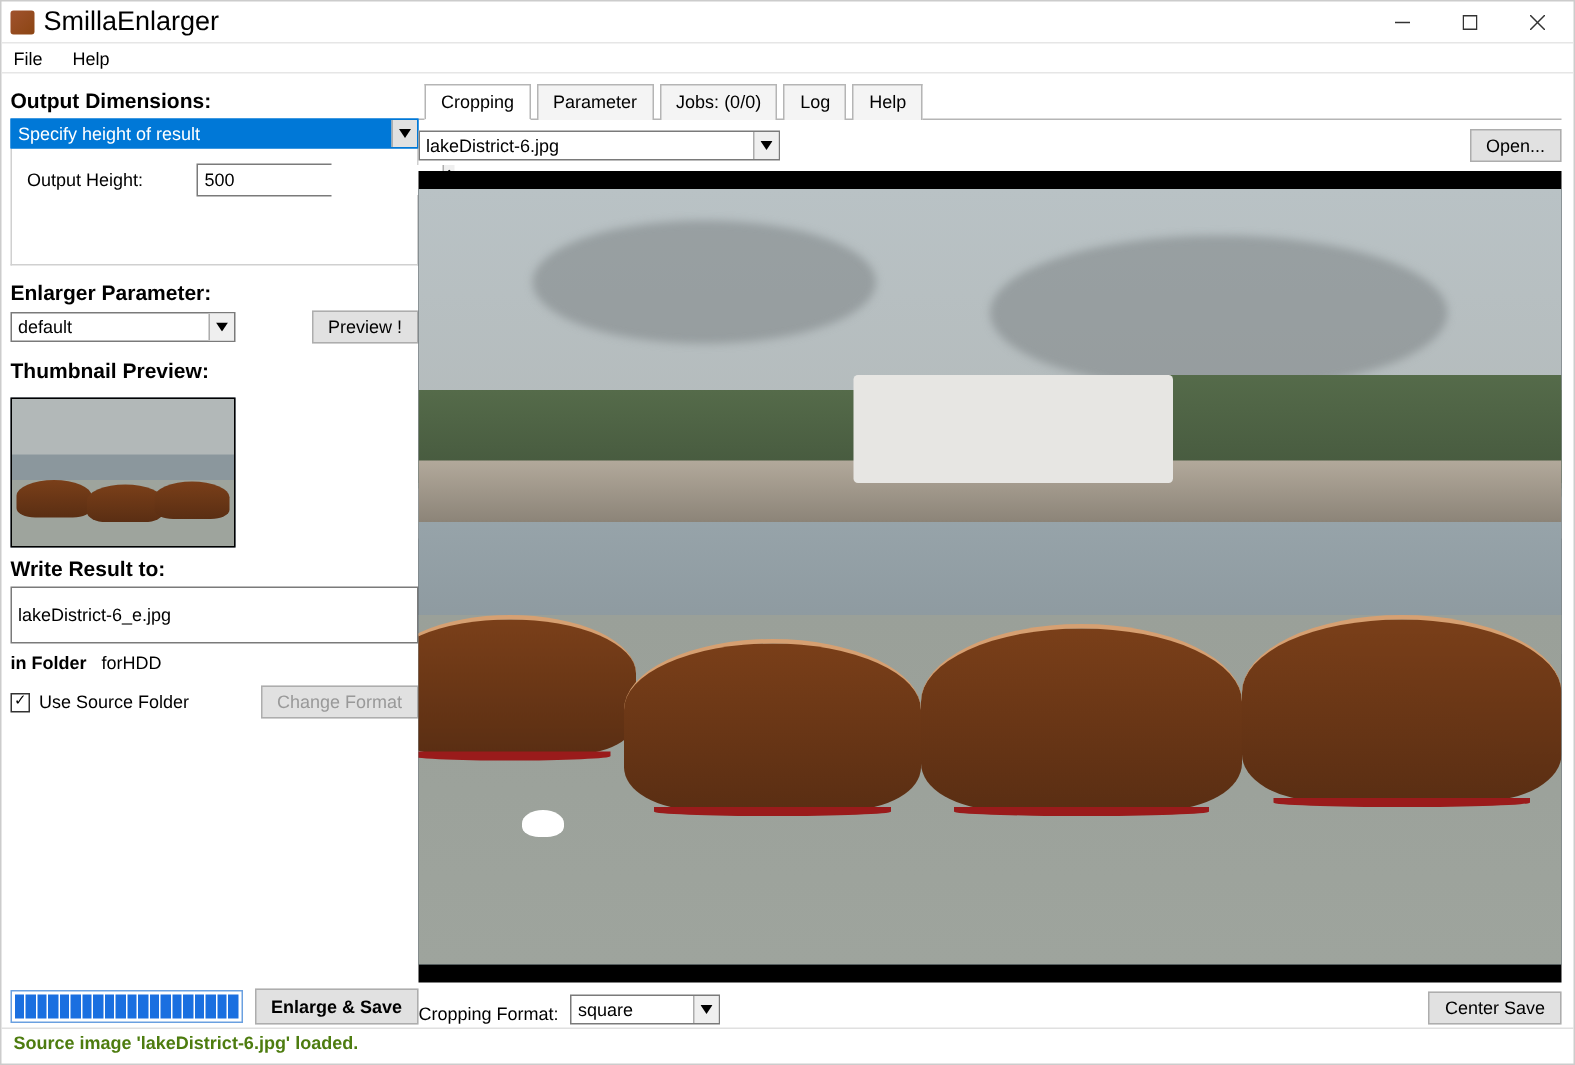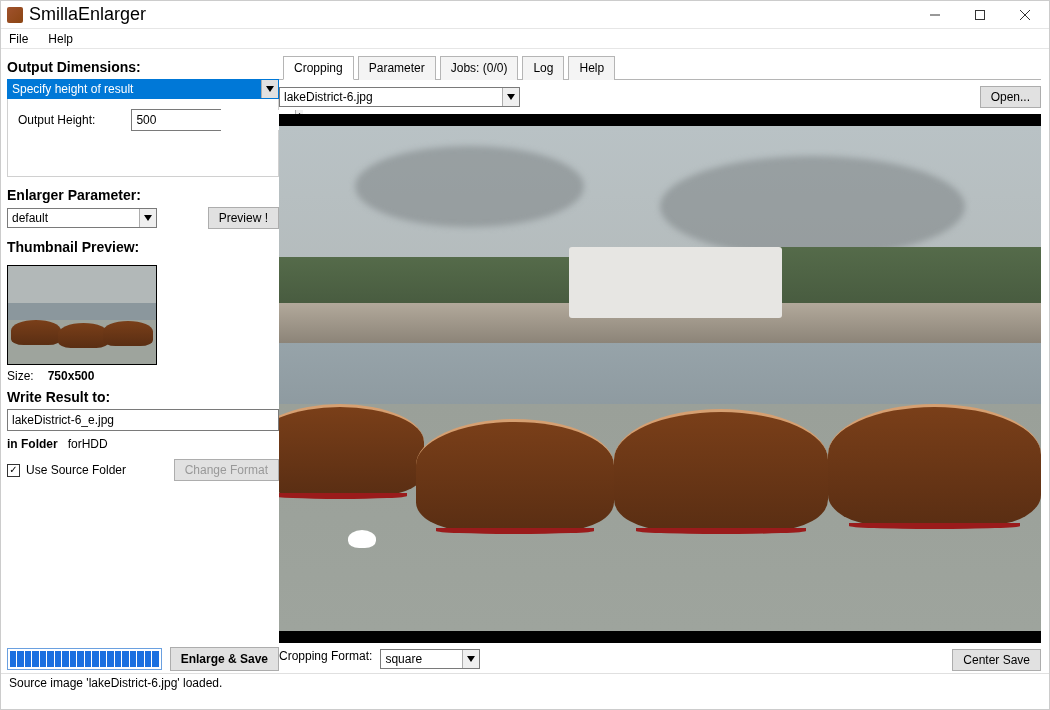--- a/index.html
+++ b/index.html
@@ -30,21 +30,21 @@
   .spin-btns div { flex:1; display:flex; align-items:center; justify-content:center; background:#efefef; }
   .spin-btns div:first-child{border-bottom:1px solid #adadad;}
   .spin-btns svg{width:7px;height:4px;fill:#000;}
   .row { display:flex; align-items:center; gap:8px; }
   .btn { height:22px; padding:0 10px; border:1px solid #adadad; background:#e1e1e1; font-size:12px; display:inline-flex; align-items:center; justify-content:center; cursor:default;}
   .btn.disabled { color:#999; }
   .thumb-wrap { margin-top:6px; }
   .thumb { width:150px; height:100px; border:1px solid #000; background:#789; overflow:hidden;}
   .size-row { margin-top:4px; display:flex; gap:14px; font-size:12px;}
   .size-row .val { font-weight:700; }
-  .text-input { height:22px; border:1px solid #7a7a7a; padding:0 4px; font-size:12px; width:100%; }
+  .text-input { height:38px; border:1px solid #7a7a7a; padding:0 4px; font-size:12px; width:100%; }
   .in-folder-row { margin-top:6px; font-size:12px; }
   .in-folder-row b{font-weight:700;}
   .chk-row { margin-top:8px; display:flex; align-items:center; gap:6px; }
   .chk { width:13px; height:13px; border:1px solid #333; display:flex; align-items:center; justify-content:center; font-size:10px; line-height:1;}
   .left-spacer { flex:1; }
   .bottom-left { display:flex; align-items:center; gap:8px; padding-bottom:2px;}
   .progress { flex:1; height:22px; border:1px solid #6aa0e0; display:flex; gap:1px; padding:2px; background:#fff;}
   .progress .seg { flex:1; background:#1a6fe0; }
   .tabs { display:flex; gap:0; border-bottom:1px solid #b5b5b5; padding:0 0 0 4px;}
   .tab { padding:4px 10px; font-size:12px; border:1px solid #b5b5b5; border-bottom:none; margin-right:4px; background:#f4f4f4; position:relative; top:1px;}
@@ -57,22 +57,22 @@
   .cloud{position:absolute;border-radius:50%;background:rgba(120,125,128,0.5);filter:blur(3px);}
   .hills{position:absolute;top:26%;left:0;right:0;height:18%;background:linear-gradient(#556b4a,#3c4d36);border-radius:0 0 50% 50%/0 0 30% 30%;}
   .hills.r{left:55%;top:24%;height:22%;}
   .water{position:absolute;top:38%;left:0;right:0;height:22%;background:linear-gradient(#9aa7ad,#8b979d);}
   .pier{position:absolute;top:35%;left:0;right:0;height:8%;background:linear-gradient(#b2a99b,#8c8478);}
   .ferry{position:absolute;top:24%;left:38%;width:28%;height:14%;background:#e7e6e3;border-radius:3px;}
   .shore{position:absolute;top:55%;left:0;right:0;bottom:0;background:linear-gradient(#9aa099,#9ea49d);}
   .boat{position:absolute;width:22%;height:18%;background:linear-gradient(#7a3f19,#5a2e13);border-radius:60% 60% 30% 30%/50% 50% 30% 30%;border-top:3px solid #d6a072;}
   .boat .keel{position:absolute;bottom:-4px;left:10%;right:10%;height:6px;background:#9a1b1b;border-radius:0 0 50% 50%;}
   .bird{position:absolute;width:28px;height:18px;background:#fff;border-radius:50% 50% 40% 40%;}
-  .bottom-right { display:flex; align-items:flex-start; gap:8px; margin:6px 0 2px 0; }
-  .statusbar { height:36px; border-top:1px solid #e0e0e0; padding:2px 8px; font-size:12px; color:#000000;}
+  .bottom-right { display:flex; align-items:flex-end; gap:8px; margin:6px 0 2px 0; }
+  .statusbar { height:24px; border-top:1px solid #e0e0e0; padding:2px 8px; font-size:12px; color:#4d7c0f;font-weight:bold;}
   
   .th-sky{position:absolute;inset:0 0 55% 0;background:#b2b8b8;}
   .th-water{position:absolute;top:38%;inset-inline:0;height:22%;background:#8b979d;}
   .th-shore{position:absolute;top:55%;inset-inline:0;bottom:0;background:#9ea49d;}
   .th-boat{position:absolute;width:34%;height:26%;background:linear-gradient(#7a3f19,#5a2e13);border-radius:60% 60% 30% 30%/50% 50% 30% 30%;}
 </style>
 </head>
 <body>
 
 <div class="window">
@@ -152,24 +152,20 @@
       <div class="section-title" style="margin-top:10px">Thumbnail Preview:</div>
       <div class="thumb-wrap">
         <div class="thumb" style="position:relative">
           <div class="th-sky"></div>
             <div class="th-water"></div>
             <div class="th-shore"></div>
           <div class="th-boat" style="left:2%;top:55%"></div>
           <div class="th-boat" style="left:34%;top:58%"></div>
           <div class="th-boat" style="left:64%;top:56%"></div>
         </div>
-        <div class="size-row">
-          <span>Size:</span>
-          <span class="val">750x500</span>
-        </div>
       </div>
 
       <div class="section-title" style="margin-top:6px">Write Result to:</div>
       <input class="text-input" value="lakeDistrict-6_e.jpg" style="">
       <div class="in-folder-row">
         <b>in Folder</b>&nbsp;&nbsp;
         <span>forHDD</span>
       </div>
       <div class="chk-row">
         <div class="chk">✓</div>

